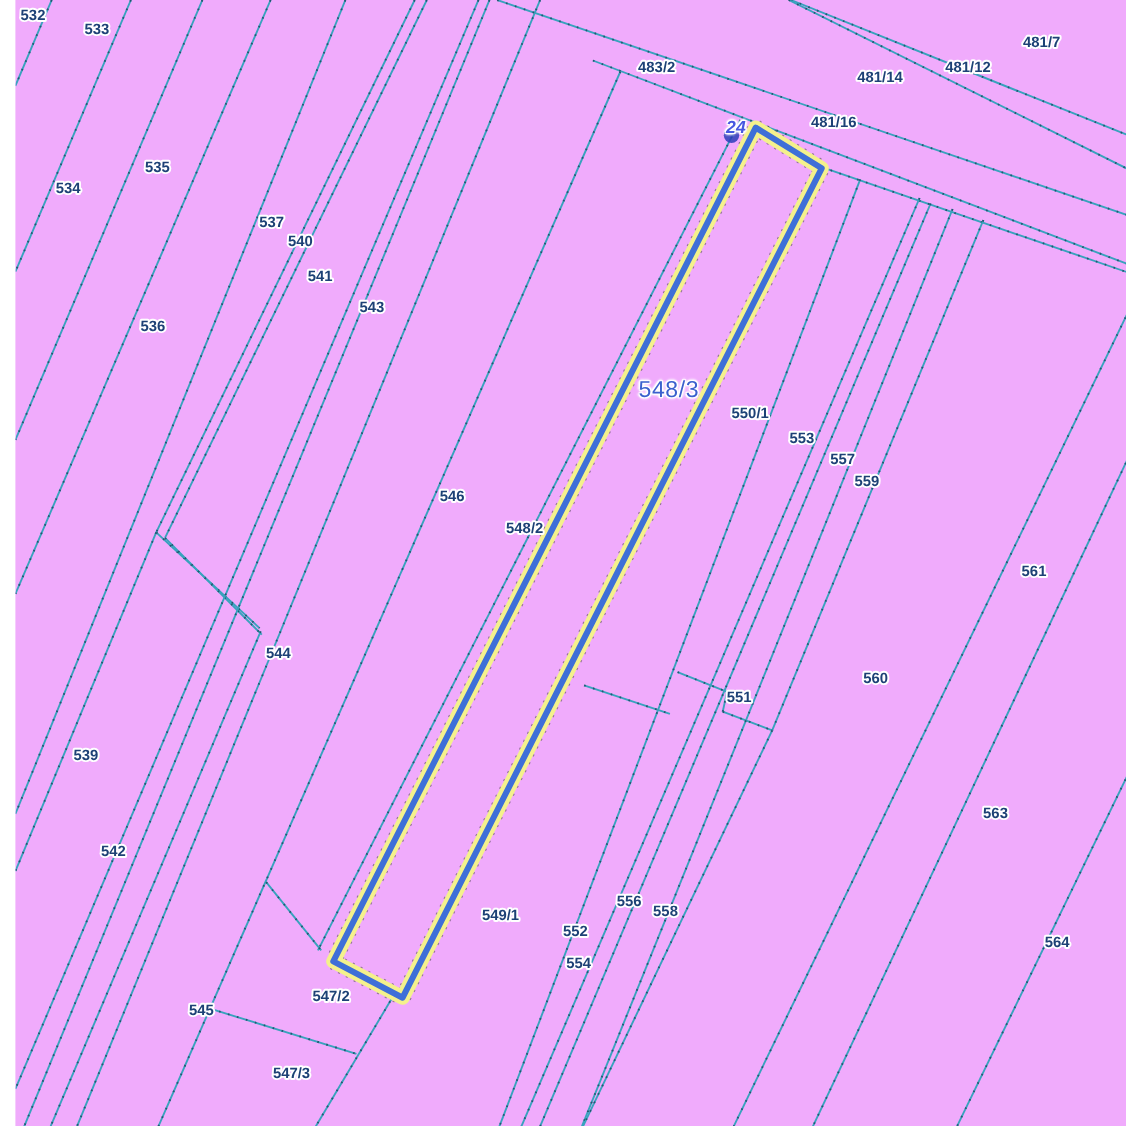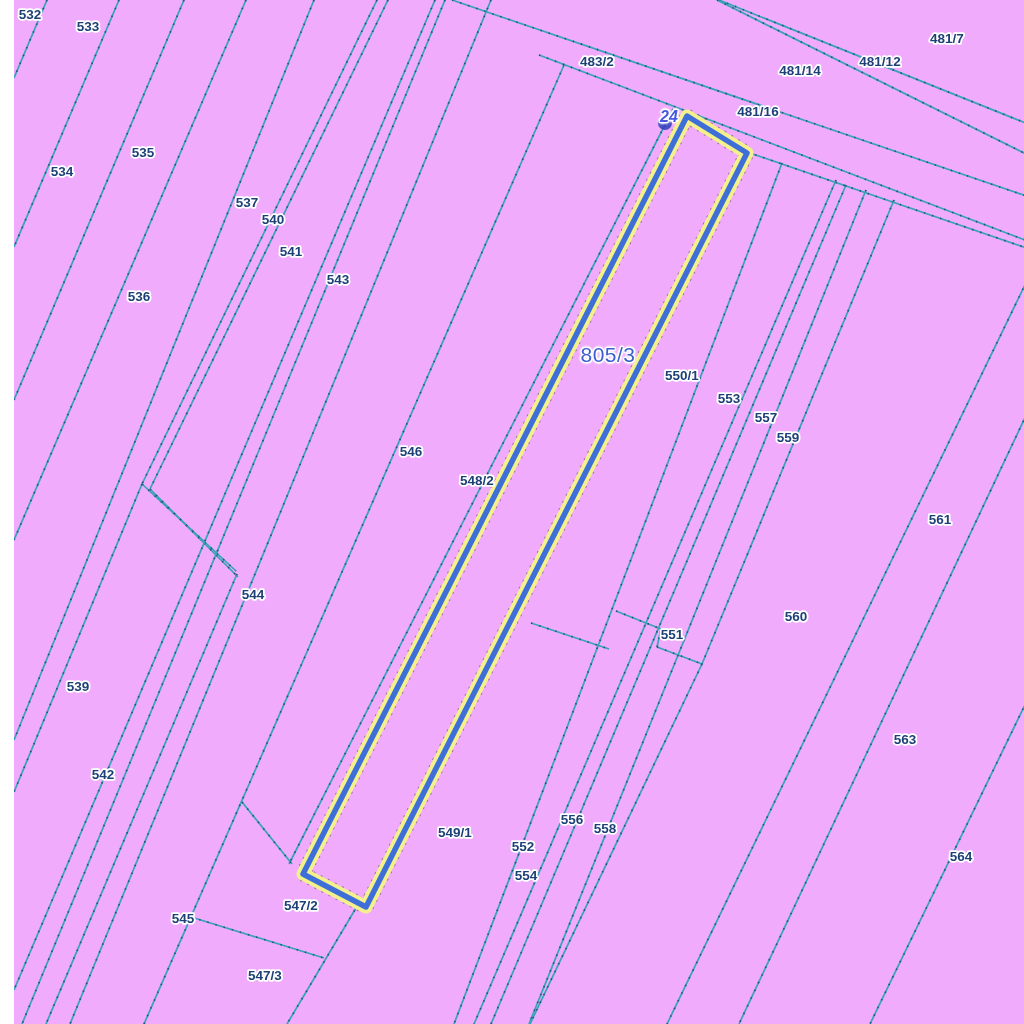--- a/index.html
+++ b/index.html
@@ -144,15 +144,15 @@
         <text x="926" y="520" class="plabel" fill="#1d4176">561</text>
         <text x="891" y="740" class="plabel" fill="#1d4176">563</text>
         <text x="947" y="857" class="plabel" fill="#1d4176">564</text>
         <text x="583" y="62" class="plabel" fill="#1d4176">483/2</text>
         <text x="744" y="112" class="plabel" fill="#1d4176">481/16</text>
         <text x="786" y="71" class="plabel" fill="#1d4176">481/14</text>
         <text x="866" y="62" class="plabel" fill="#1d4176">481/12</text>
         <text x="933" y="39" class="plabel" fill="#1d4176">481/7</text>
       </g>
     </svg>
-  <span id="selected-parcel-id" class="overlay-label" style="left: 594px; top: 355px; color: rgb(59, 96, 206);">805/3</span>
+  <span id="selected-parcel-id" class="overlay-label" style="left: 594px; top: 355px; color: rgb(59, 96, 206);">548/3</span>
   <span id="vertex-marker" class="overlay-label" style="left: 655px; top: 117px; color: rgb(71, 88, 224);">24</span>
 </div>
 
 </body></html>

